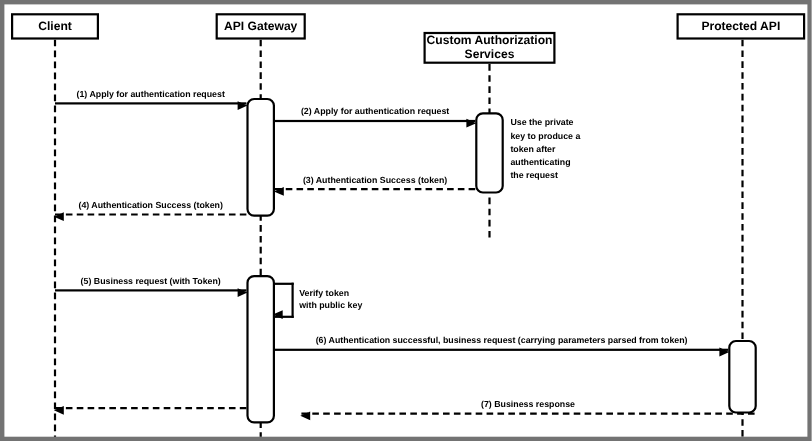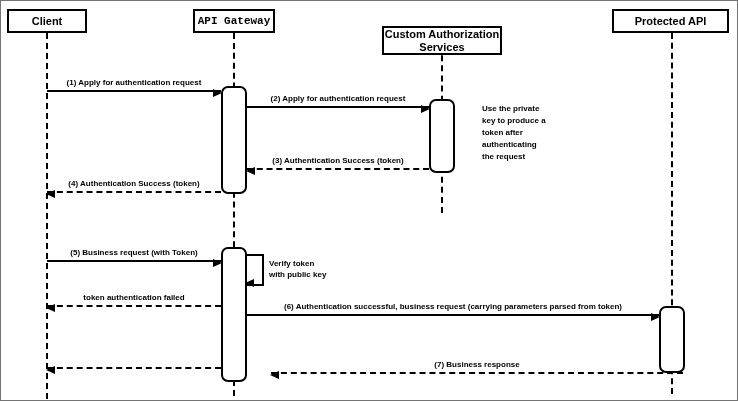--- a/index.html
+++ b/index.html
@@ -1,19 +1,19 @@
 <!DOCTYPE html>
 <html><head>
 <meta charset="utf-8">
 <style>
   html, body { margin:0; padding:0; background:#ffffff; }
   .canvas {
     position:relative; width:738px; height:401px; background:#ffffff;
     font-family:"Liberation Sans", sans-serif; color:#000; overflow:hidden;
-    box-sizing:border-box; border:1px solid #737373;
+    box-sizing:border-box; border:4px solid #737373;
   }
   
   .pbox {
     position:absolute; box-sizing:border-box; border:2px solid #000; background:#fff;
     display:flex; align-items:center; justify-content:center;
   }
   .pbox .plabel {
     font-weight:bold; font-size:11px; line-height:13px; text-align:center; white-space:pre-line;
   }
   
@@ -38,36 +38,36 @@
   
   .selfloop {
     position:absolute; box-sizing:border-box;
     border:2px solid #000; border-left:none; background:transparent;
   }
   .arr-self { position:absolute; left:-2px; bottom:-3px; width:0; height:0;
          border-top:4px solid transparent; border-bottom:4px solid transparent;
          border-right:9px solid #000; }
   .free-label { position:absolute; font-weight:bold; font-size:8px; white-space:pre-line; }
   .self-label { line-height:11px; }
-  .note-label { line-height:12px;margin-left:21px; }
+  .note-label { line-height:12px; }
 </style>
 </head>
 <body>
 
 <div class="canvas">
 
   <div class="lifeline" style="left:45px; top:32px; height:366px;"></div>
   <div class="lifeline" style="left:232px; top:32px; height:363px;"></div>
   <div class="lifeline" style="left:440px; top:34px; height:178px;"></div>
   <div class="lifeline" style="left:670px; top:32px; height:361px;"></div>
 
   <div class="pbox" style="left:6px; top:8px; width:80px; height:24px;">
     <span class="plabel">Client</span>
   </div>
-  <div class="pbox" style="left:192px; top:8px; width:82px; height:24px;font-family:Liberation Mono, monospace;">
+  <div class="pbox" style="left:192px; top:8px; width:82px; height:24px;">
     <span class="plabel">API Gateway</span>
   </div>
   <div class="pbox" style="left:381px; top:5px; width:120px; height:29px;margin-top:20px;">
     <span class="plabel">Custom Authorization
 Services</span>
   </div>
   <div class="pbox" style="left:611px; top:8px; width:117px; height:24px;">
     <span class="plabel">Protected API</span>
   </div>
 
@@ -116,26 +116,20 @@
       <i class="arr right"></i>
     </div>
   </div>
 
   <div class="selfloop" style="left:246px; top:253px; width:17px; height:32px;">
     <i class="arr-self"></i>
   </div>
   <div class="free-label self-label" style="left:268px; top:257px;">Verify token
 with public key</div>
 
-  <div class="msg" style="left:46px; top:291px; width:174px;">
-    <div class="msg-label">token authentication failed</div>
-    <div class="msg-line dashed">
-      <i class="arr left"></i>
-    </div>
-  </div>
 
   <div class="msg" style="left:246px; top:300px; width:412px;">
     <div class="msg-label">(6) Authentication successful, business request (carrying parameters parsed from token)</div>
     <div class="msg-line solid">
       <i class="arr right"></i>
     </div>
   </div>
 
   <div class="msg" style="left:246px; top:358px; width:412px;margin-left:24px;">
     <div class="msg-label">(7) Business response</div>

